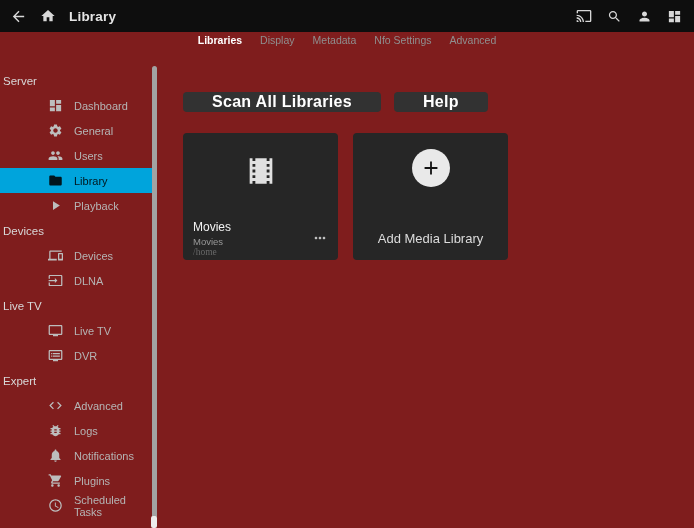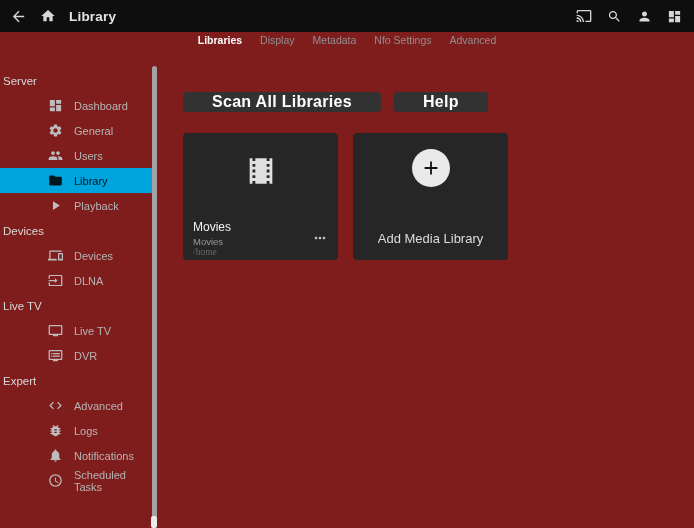--- a/index.html
+++ b/index.html
@@ -281,20 +281,26 @@
         <span>Logs</span>
       </div>
     <div class="sb-item">
         <svg class="ic">
           <use href="#i-bell"></use>
         </svg>
         <span>Notifications</span>
       </div>
     <div class="sb-item">
         <svg class="ic">
+          <use href="#i-cart"></use>
+        </svg>
+        <span>Plugins</span>
+      </div>
+    <div class="sb-item">
+        <svg class="ic">
           <use href="#i-clock"></use>
         </svg>
         <span>Scheduled Tasks</span>
       </div>
   </aside>
   <div class="scrollbar"></div>
   <div class="scrollbar-cap"></div>
 
   <main>
     <div class="toolbar">

